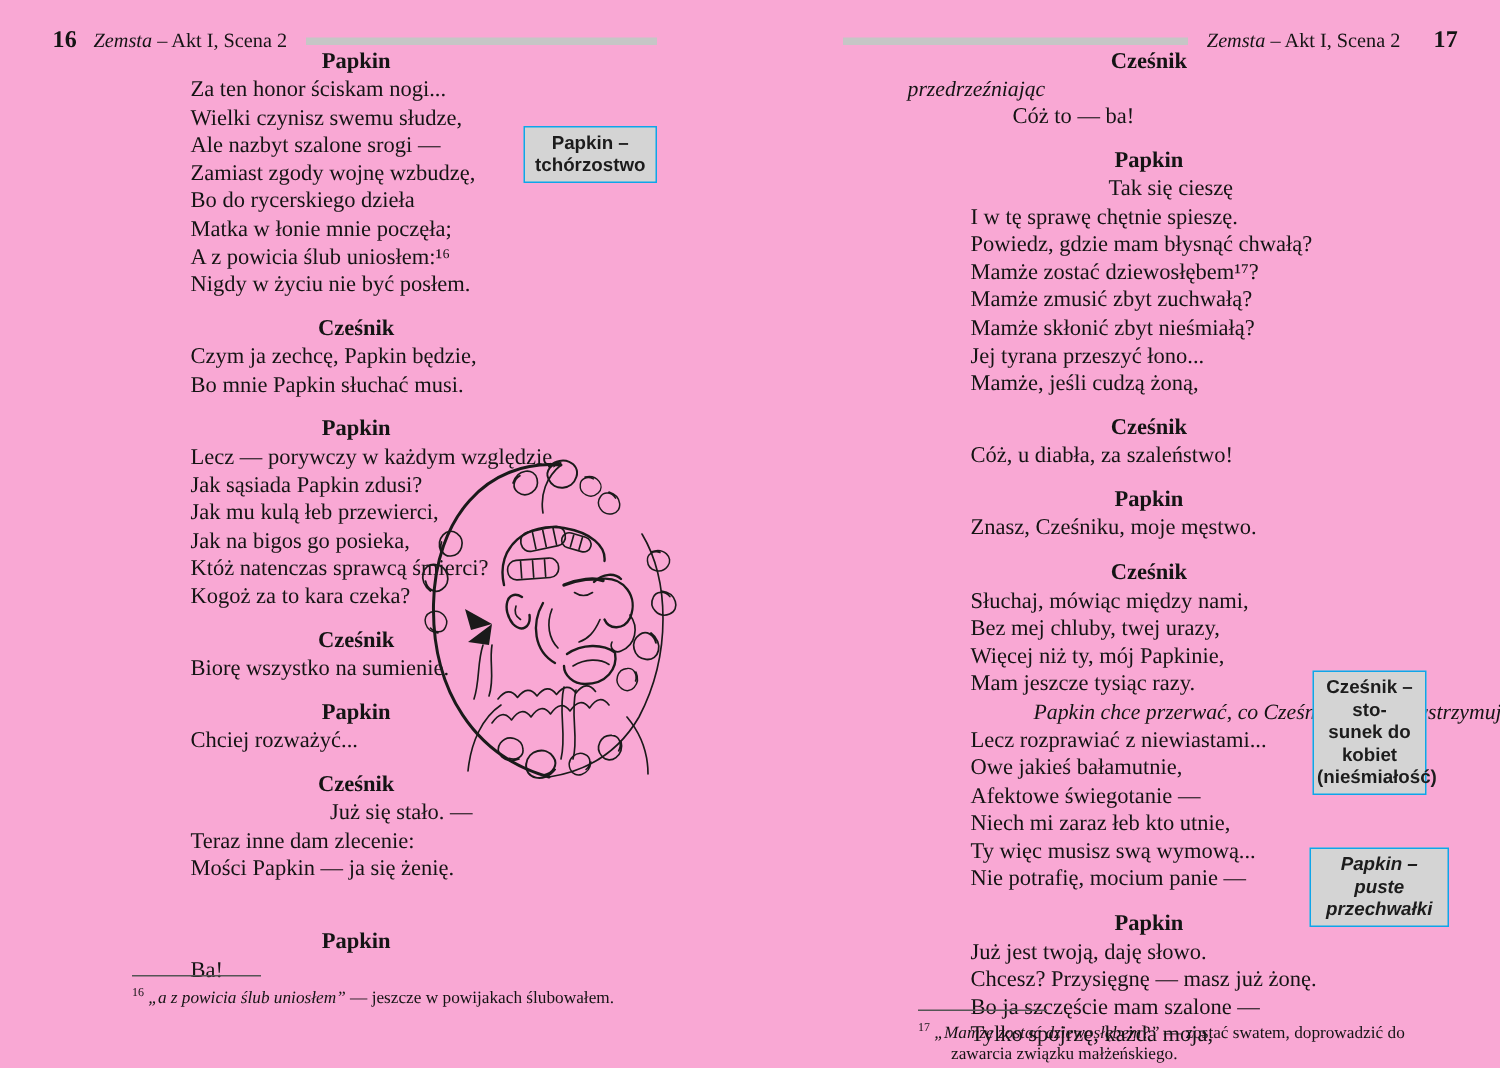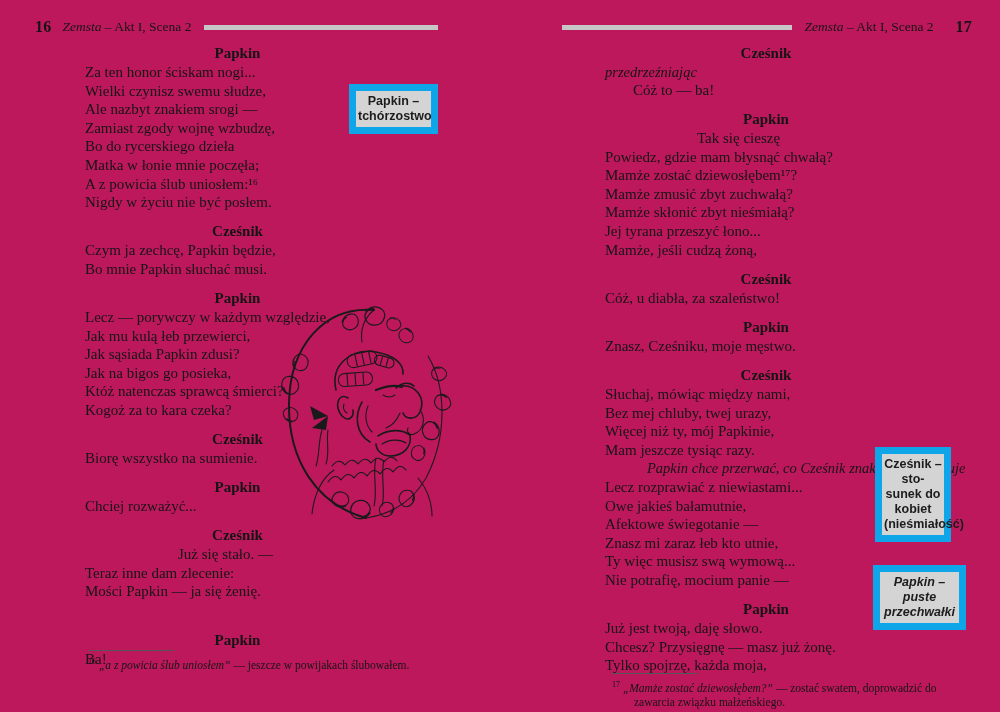--- a/index.html
+++ b/index.html
@@ -1,53 +1,53 @@
 <!DOCTYPE html>
 <html lang="pl"><head>
 <meta charset="utf-8">
 <style>
   html,body{margin:0;padding:0;}
   body{
     width:1000px;height:712px;background:#ffffff;
     font-family:"Liberation Serif","DejaVu Serif",serif;
     color:#141414;overflow:hidden;
   }
-  .spread{position:relative;width:1000px;height:712px;background:#be185d;}
+  .spread{position:relative;width:1000px;height:712px;background:#f9a8d4;}
   .page{position:absolute;top:0;width:500px;height:712px;}
   .page.left{left:0;}
   .page.right{left:500px;}
 
   
   .header-row{position:absolute;top:18px;display:flex;align-items:center;height:18px;}
   .header-row.hl{left:35px;right:62px;}
   .header-row.hr{left:62px;right:28px;}
   .pagenum{font-size:16px;font-weight:700;letter-spacing:.2px;}
   .running-title{font-size:13.5px;white-space:nowrap;}
   .running-title .bt{font-style:italic;}
   .hl .running-title{margin-left:11px;}
   .hr .running-title{margin-right:11px;}
   .hrule{flex:1;height:5px;background:#c6c6c6;}
   .hl .hrule{margin-left:13px;}
   .hr .hrule{margin-right:13px;}
 
   
-  .content{position:absolute;top:44px;}
+  .content{position:absolute;top:32px;}
   .content.cl{left:85px;width:305px;}
   .content.cr{left:105px;width:322px;}
   .speech{margin-top:10.5px;}
   .speech:first-child{margin-top:0;}
   .speech.extra-gap{margin-top:30px;}
   .speaker{font-size:15px;font-weight:700;line-height:19px;text-align:center;}
   .direction{font-size:14.5px;font-style:italic;line-height:18px;text-align:left;}
-  .vline{font-size:15px;line-height:18.6px;white-space:nowrap;}
+  .vline{font-size:15px;line-height:18.6px;white-space:nowrap;margin-left:42px;}
   .vline.it{font-size:14.5px;font-style:italic;}
 
   
   .margin-note{
-    position:absolute;background:#d4d4d4;border:7px solid #0ea5e9;
+    position:absolute;background:#d4d4d4;border:1px solid #0ea5e9;
     font-family:"Liberation Sans","DejaVu Sans",sans-serif;
     font-weight:700;font-size:12.5px;line-height:15px;color:#1c1c1c;
     text-align:center;padding:3px 2px;box-sizing:border-box;
   }
 
   
   .footnote{position:absolute;font-size:11.5px;line-height:14.5px;}
   .footnote .fn-rule{width:86px;border-top:1px solid #555;margin-bottom:4px;}
   .footnote p{margin:0;padding-left:22px;text-indent:-22px;}
   .footnote sup{font-size:8px;}
@@ -72,37 +72,37 @@
       <span class="pagenum">16</span>
       <span class="running-title"><span class="bt">Zemsta</span> <span>– Akt I, Scena 2</span></span>
       <span class="hrule"></span>
     </div>
 
     <div class="content cl" id="content-left">
         <div class="speech">
           <div class="speaker">Papkin</div>
           <div class="vline">Za ten honor ściskam nogi...</div>
           <div class="vline">Wielki czynisz swemu słudze,</div>
-          <div class="vline">Ale nazbyt znakiem srogi —</div>
+          <div class="vline">Ale nazbyt szalone srogi —</div>
           <div class="vline">Zamiast zgody wojnę wzbudzę,</div>
           <div class="vline">Bo do rycerskiego dzieła</div>
           <div class="vline">Matka w łonie mnie poczęła;</div>
           <div class="vline">A z powicia ślub uniosłem:¹⁶</div>
           <div class="vline">Nigdy w życiu nie być posłem.</div>
         </div>
         <div class="speech">
           <div class="speaker">Cześnik</div>
           <div class="vline">Czym ja zechcę, Papkin będzie,</div>
           <div class="vline">Bo mnie Papkin słuchać musi.</div>
         </div>
         <div class="speech">
           <div class="speaker">Papkin</div>
           <div class="vline">Lecz — porywczy w każdym względzie,</div>
+          <div class="vline">Jak sąsiada Papkin zdusi?</div>
           <div class="vline">Jak mu kulą łeb przewierci,</div>
-          <div class="vline">Jak sąsiada Papkin zdusi?</div>
           <div class="vline">Jak na bigos go posieka,</div>
           <div class="vline">Któż natenczas sprawcą śmierci?</div>
           <div class="vline">Kogoż za to kara czeka?</div>
         </div>
         <div class="speech">
           <div class="speaker">Cześnik</div>
           <div class="vline">Biorę wszystko na sumienie.</div>
         </div>
         <div class="speech">
           <div class="speaker">Papkin</div>
@@ -217,20 +217,21 @@
 
     <div class="content cr" id="content-right">
         <div class="speech">
           <div class="speaker">Cześnik</div>
           <div class="direction">przedrzeźniając</div>
           <div class="vline" style="padding-left: 28px;">Cóż to — ba!</div>
         </div>
         <div class="speech">
           <div class="speaker">Papkin</div>
           <div class="vline" style="padding-left: 92px;">Tak się cieszę</div>
+          <div class="vline">I w tę sprawę chętnie spieszę.</div>
           <div class="vline">Powiedz, gdzie mam błysnąć chwałą?</div>
           <div class="vline">Mamże zostać dziewosłębem¹⁷?</div>
           <div class="vline">Mamże zmusić zbyt zuchwałą?</div>
           <div class="vline">Mamże skłonić zbyt nieśmiałą?</div>
           <div class="vline">Jej tyrana przeszyć łono...</div>
           <div class="vline">Mamże, jeśli cudzą żoną,</div>
         </div>
         <div class="speech">
           <div class="speaker">Cześnik</div>
           <div class="vline">Cóż, u diabła, za szaleństwo!</div>
@@ -242,28 +243,29 @@
         <div class="speech">
           <div class="speaker">Cześnik</div>
           <div class="vline">Słuchaj, mówiąc między nami,</div>
           <div class="vline">Bez mej chluby, twej urazy,</div>
           <div class="vline">Więcej niż ty, mój Papkinie,</div>
           <div class="vline">Mam jeszcze tysiąc razy.</div>
           <div class="vline it" style="padding-left: 42px;">Papkin chce przerwać, co Cześnik znakiem wstrzymuje</div>
           <div class="vline">Lecz rozprawiać z niewiastami...</div>
           <div class="vline">Owe jakieś bałamutnie,</div>
           <div class="vline">Afektowe świegotanie —</div>
-          <div class="vline">Znasz mi zaraz łeb kto utnie,</div>
+          <div class="vline">Niech mi zaraz łeb kto utnie,</div>
           <div class="vline">Ty więc musisz swą wymową...</div>
           <div class="vline">Nie potrafię, mocium panie —</div>
         </div>
         <div class="speech">
           <div class="speaker">Papkin</div>
           <div class="vline">Już jest twoją, daję słowo.</div>
           <div class="vline">Chcesz? Przysięgnę — masz już żonę.</div>
+          <div class="vline">Bo ja szczęście mam szalone —</div>
           <div class="vline">Tylko spojrzę, każda moja,</div>
         </div>
       </div>
 
     <div id="notes-right">
         <div class="margin-note" style="top: 447px; left: 375px; width: 76px;">
           <div>Cześnik – sto-</div>
           <div>sunek do kobiet</div>
           <div>(nieśmiałość)</div>
         </div>

